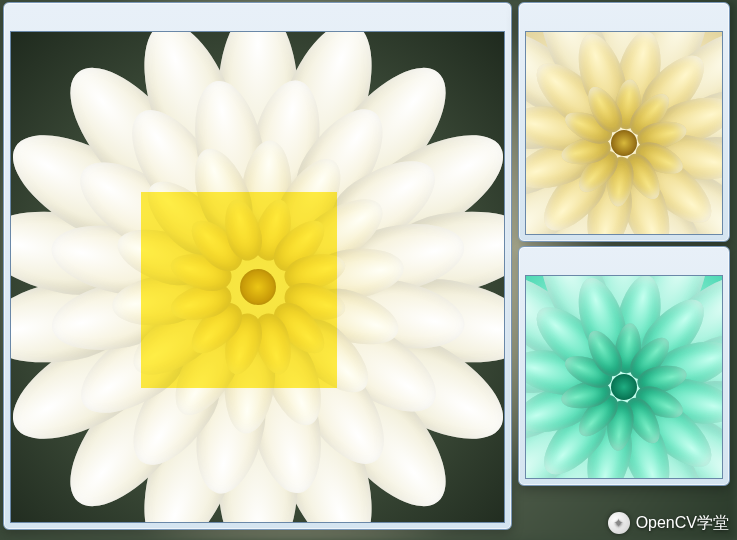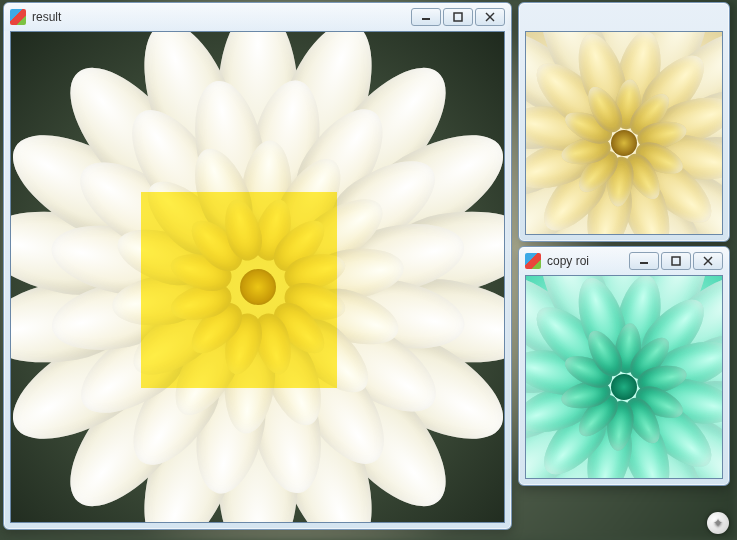--- a/index.html
+++ b/index.html
@@ -107,42 +107,20 @@
       color: #888;
       font-size: 12px;
     }
   </style>
 </head>
 <body>
 
 <div class="bg-blur"></div>
 
 <div class="window" style="left:3px; top:2px; width:509px; height:528px;">
-  <div class="titlebar">
-    <span class="app-icon"></span>
-    <span class="title-text">result</span>
-    <div class="window-controls">
-      <div class="wc-btn">
-          <svg width="10" height="10">
-            <line x1="1" y1="7" x2="9" y2="7" stroke="#333" stroke-width="2"></line>
-          </svg>
-        </div>
-      <div class="wc-btn">
-          <svg width="10" height="10">
-            <rect x="1" y="1" width="8" height="8" fill="none" stroke="#333" stroke-width="1.5"></rect>
-          </svg>
-        </div>
-      <div class="wc-btn">
-          <svg width="10" height="10">
-            <line x1="1" y1="1" x2="9" y2="9" stroke="#333" stroke-width="1.5"></line>
-            <line x1="9" y1="1" x2="1" y2="9" stroke="#333" stroke-width="1.5"></line>
-          </svg>
-        </div>
-    </div>
-  </div>
   <div class="client">
     <div class="flower-wrap" id="flower-result">
         <div style="position: absolute; inset: 0px; background: radial-gradient(circle at 50% 52%, rgb(248, 246, 232) 0%, rgb(234, 230, 204) 36%, rgb(62, 77, 58) 56%, rgb(31, 42, 30) 100%);"></div>
         <div class="petal" style="width: 80px; height: 150px; left: 206.5px; top: 104.8px; background: radial-gradient(at 50% 25%, rgb(255, 255, 255) 0%, rgb(244, 241, 222) 55%, rgb(217, 211, 180) 100%); box-shadow: rgba(0, 0, 0, 0.12) 0px -6px 14px inset, rgba(255, 255, 255, 0.7) 0px 4px 10px inset; transform: rotate(0deg) translateY(-130px);"></div>
         <div class="petal" style="width: 80px; height: 150px; left: 206.5px; top: 104.8px; background: radial-gradient(at 50% 25%, rgb(255, 255, 255) 0%, rgb(244, 241, 222) 55%, rgb(217, 211, 180) 100%); box-shadow: rgba(0, 0, 0, 0.12) 0px -6px 14px inset, rgba(255, 255, 255, 0.7) 0px 4px 10px inset; transform: rotate(20deg) translateY(-130px);"></div>
         <div class="petal" style="width: 80px; height: 150px; left: 206.5px; top: 104.8px; background: radial-gradient(at 50% 25%, rgb(255, 255, 255) 0%, rgb(244, 241, 222) 55%, rgb(217, 211, 180) 100%); box-shadow: rgba(0, 0, 0, 0.12) 0px -6px 14px inset, rgba(255, 255, 255, 0.7) 0px 4px 10px inset; transform: rotate(40deg) translateY(-130px);"></div>
         <div class="petal" style="width: 80px; height: 150px; left: 206.5px; top: 104.8px; background: radial-gradient(at 50% 25%, rgb(255, 255, 255) 0%, rgb(244, 241, 222) 55%, rgb(217, 211, 180) 100%); box-shadow: rgba(0, 0, 0, 0.12) 0px -6px 14px inset, rgba(255, 255, 255, 0.7) 0px 4px 10px inset; transform: rotate(60deg) translateY(-130px);"></div>
         <div class="petal" style="width: 80px; height: 150px; left: 206.5px; top: 104.8px; background: radial-gradient(at 50% 25%, rgb(255, 255, 255) 0%, rgb(244, 241, 222) 55%, rgb(217, 211, 180) 100%); box-shadow: rgba(0, 0, 0, 0.12) 0px -6px 14px inset, rgba(255, 255, 255, 0.7) 0px 4px 10px inset; transform: rotate(80deg) translateY(-130px);"></div>
         <div class="petal" style="width: 80px; height: 150px; left: 206.5px; top: 104.8px; background: radial-gradient(at 50% 25%, rgb(255, 255, 255) 0%, rgb(244, 241, 222) 55%, rgb(217, 211, 180) 100%); box-shadow: rgba(0, 0, 0, 0.12) 0px -6px 14px inset, rgba(255, 255, 255, 0.7) 0px 4px 10px inset; transform: rotate(100deg) translateY(-130px);"></div>
         <div class="petal" style="width: 80px; height: 150px; left: 206.5px; top: 104.8px; background: radial-gradient(at 50% 25%, rgb(255, 255, 255) 0%, rgb(244, 241, 222) 55%, rgb(217, 211, 180) 100%); box-shadow: rgba(0, 0, 0, 0.12) 0px -6px 14px inset, rgba(255, 255, 255, 0.7) 0px 4px 10px inset; transform: rotate(120deg) translateY(-130px);"></div>
@@ -245,42 +223,20 @@
         <div class="petal" style="width: 26px; height: 50px; left: 85px; top: 61.1px; background: radial-gradient(at 50% 30%, rgb(248, 231, 136) 0%, rgb(224, 194, 74) 60%, rgb(169, 132, 31) 100%); box-shadow: rgba(0, 0, 0, 0.12) 0px -6px 14px inset, rgba(255, 255, 255, 0.7) 0px 4px 10px inset; transform: rotate(222deg) translateY(-14px);"></div>
         <div class="petal" style="width: 26px; height: 50px; left: 85px; top: 61.1px; background: radial-gradient(at 50% 30%, rgb(248, 231, 136) 0%, rgb(224, 194, 74) 60%, rgb(169, 132, 31) 100%); box-shadow: rgba(0, 0, 0, 0.12) 0px -6px 14px inset, rgba(255, 255, 255, 0.7) 0px 4px 10px inset; transform: rotate(258deg) translateY(-14px);"></div>
         <div class="petal" style="width: 26px; height: 50px; left: 85px; top: 61.1px; background: radial-gradient(at 50% 30%, rgb(248, 231, 136) 0%, rgb(224, 194, 74) 60%, rgb(169, 132, 31) 100%); box-shadow: rgba(0, 0, 0, 0.12) 0px -6px 14px inset, rgba(255, 255, 255, 0.7) 0px 4px 10px inset; transform: rotate(294deg) translateY(-14px);"></div>
         <div class="petal" style="width: 26px; height: 50px; left: 85px; top: 61.1px; background: radial-gradient(at 50% 30%, rgb(248, 231, 136) 0%, rgb(224, 194, 74) 60%, rgb(169, 132, 31) 100%); box-shadow: rgba(0, 0, 0, 0.12) 0px -6px 14px inset, rgba(255, 255, 255, 0.7) 0px 4px 10px inset; transform: rotate(330deg) translateY(-14px);"></div>
         <div style="position: absolute; left: 85px; top: 98.1px; width: 26px; height: 26px; border-radius: 50%; background: radial-gradient(circle, rgb(216, 185, 60) 0%, rgb(154, 116, 24) 60%, rgb(91, 67, 12) 100%);"></div>
       </div>
   </div>
 </div>
 
 <div class="window" style="left:518px; top:246px; width:212px; height:240px;">
-  <div class="titlebar">
-    <span class="app-icon"></span>
-    <span class="title-text">copy roi</span>
-    <div class="window-controls">
-      <div class="wc-btn">
-          <svg width="10" height="10">
-            <line x1="1" y1="7" x2="9" y2="7" stroke="#333" stroke-width="2"></line>
-          </svg>
-        </div>
-      <div class="wc-btn">
-          <svg width="10" height="10">
-            <rect x="1" y="1" width="8" height="8" fill="none" stroke="#333" stroke-width="1.5"></rect>
-          </svg>
-        </div>
-      <div class="wc-btn">
-          <svg width="10" height="10">
-            <line x1="1" y1="1" x2="9" y2="9" stroke="#333" stroke-width="1.5"></line>
-            <line x1="9" y1="1" x2="1" y2="9" stroke="#333" stroke-width="1.5"></line>
-          </svg>
-        </div>
-    </div>
-  </div>
   <div class="client">
     <div class="flower-wrap" id="flower-copy">
         <div style="position: absolute; inset: 0px; background: radial-gradient(circle at 50% 55%, rgb(201, 255, 241) 0%, rgb(140, 240, 212) 70%, rgb(79, 216, 180) 100%);"></div>
         <div class="petal" style="width: 56px; height: 110px; left: 70px; top: 1.1px; background: radial-gradient(at 50% 25%, rgb(234, 255, 250) 0%, rgb(168, 243, 222) 55%, rgb(95, 217, 184) 100%); box-shadow: rgba(0, 80, 60, 0.18) 0px -6px 14px inset, rgba(255, 255, 255, 0.7) 0px 4px 10px inset; transform: rotate(0deg) translateY(-60px);"></div>
         <div class="petal" style="width: 56px; height: 110px; left: 70px; top: 1.1px; background: radial-gradient(at 50% 25%, rgb(234, 255, 250) 0%, rgb(168, 243, 222) 55%, rgb(95, 217, 184) 100%); box-shadow: rgba(0, 80, 60, 0.18) 0px -6px 14px inset, rgba(255, 255, 255, 0.7) 0px 4px 10px inset; transform: rotate(25.7143deg) translateY(-60px);"></div>
         <div class="petal" style="width: 56px; height: 110px; left: 70px; top: 1.1px; background: radial-gradient(at 50% 25%, rgb(234, 255, 250) 0%, rgb(168, 243, 222) 55%, rgb(95, 217, 184) 100%); box-shadow: rgba(0, 80, 60, 0.18) 0px -6px 14px inset, rgba(255, 255, 255, 0.7) 0px 4px 10px inset; transform: rotate(51.4286deg) translateY(-60px);"></div>
         <div class="petal" style="width: 56px; height: 110px; left: 70px; top: 1.1px; background: radial-gradient(at 50% 25%, rgb(234, 255, 250) 0%, rgb(168, 243, 222) 55%, rgb(95, 217, 184) 100%); box-shadow: rgba(0, 80, 60, 0.18) 0px -6px 14px inset, rgba(255, 255, 255, 0.7) 0px 4px 10px inset; transform: rotate(77.1429deg) translateY(-60px);"></div>
         <div class="petal" style="width: 56px; height: 110px; left: 70px; top: 1.1px; background: radial-gradient(at 50% 25%, rgb(234, 255, 250) 0%, rgb(168, 243, 222) 55%, rgb(95, 217, 184) 100%); box-shadow: rgba(0, 80, 60, 0.18) 0px -6px 14px inset, rgba(255, 255, 255, 0.7) 0px 4px 10px inset; transform: rotate(102.857deg) translateY(-60px);"></div>
         <div class="petal" style="width: 56px; height: 110px; left: 70px; top: 1.1px; background: radial-gradient(at 50% 25%, rgb(234, 255, 250) 0%, rgb(168, 243, 222) 55%, rgb(95, 217, 184) 100%); box-shadow: rgba(0, 80, 60, 0.18) 0px -6px 14px inset, rgba(255, 255, 255, 0.7) 0px 4px 10px inset; transform: rotate(128.571deg) translateY(-60px);"></div>
         <div class="petal" style="width: 56px; height: 110px; left: 70px; top: 1.1px; background: radial-gradient(at 50% 25%, rgb(234, 255, 250) 0%, rgb(168, 243, 222) 55%, rgb(95, 217, 184) 100%); box-shadow: rgba(0, 80, 60, 0.18) 0px -6px 14px inset, rgba(255, 255, 255, 0.7) 0px 4px 10px inset; transform: rotate(154.286deg) translateY(-60px);"></div>
@@ -313,13 +269,14 @@
         <div class="petal" style="width: 26px; height: 50px; left: 85px; top: 61.1px; background: radial-gradient(at 50% 30%, rgb(126, 239, 200) 0%, rgb(38, 196, 147) 60%, rgb(10, 138, 98) 100%); box-shadow: rgba(0, 60, 45, 0.3) 0px -6px 12px inset, rgba(255, 255, 255, 0.5) 0px 3px 8px inset; transform: rotate(258deg) translateY(-14px);"></div>
         <div class="petal" style="width: 26px; height: 50px; left: 85px; top: 61.1px; background: radial-gradient(at 50% 30%, rgb(126, 239, 200) 0%, rgb(38, 196, 147) 60%, rgb(10, 138, 98) 100%); box-shadow: rgba(0, 60, 45, 0.3) 0px -6px 12px inset, rgba(255, 255, 255, 0.5) 0px 3px 8px inset; transform: rotate(294deg) translateY(-14px);"></div>
         <div class="petal" style="width: 26px; height: 50px; left: 85px; top: 61.1px; background: radial-gradient(at 50% 30%, rgb(126, 239, 200) 0%, rgb(38, 196, 147) 60%, rgb(10, 138, 98) 100%); box-shadow: rgba(0, 60, 45, 0.3) 0px -6px 12px inset, rgba(255, 255, 255, 0.5) 0px 3px 8px inset; transform: rotate(330deg) translateY(-14px);"></div>
         <div style="position: absolute; left: 85px; top: 98.1px; width: 26px; height: 26px; border-radius: 50%; background: radial-gradient(circle, rgb(31, 174, 130) 0%, rgb(10, 122, 88) 60%, rgb(4, 77, 54) 100%);"></div>
       </div>
   </div>
 </div>
 
 <div class="watermark">
   <span class="wm-icon">✦</span>
+  <span>OpenCV学堂</span>
 </div>
 
 </body></html>

